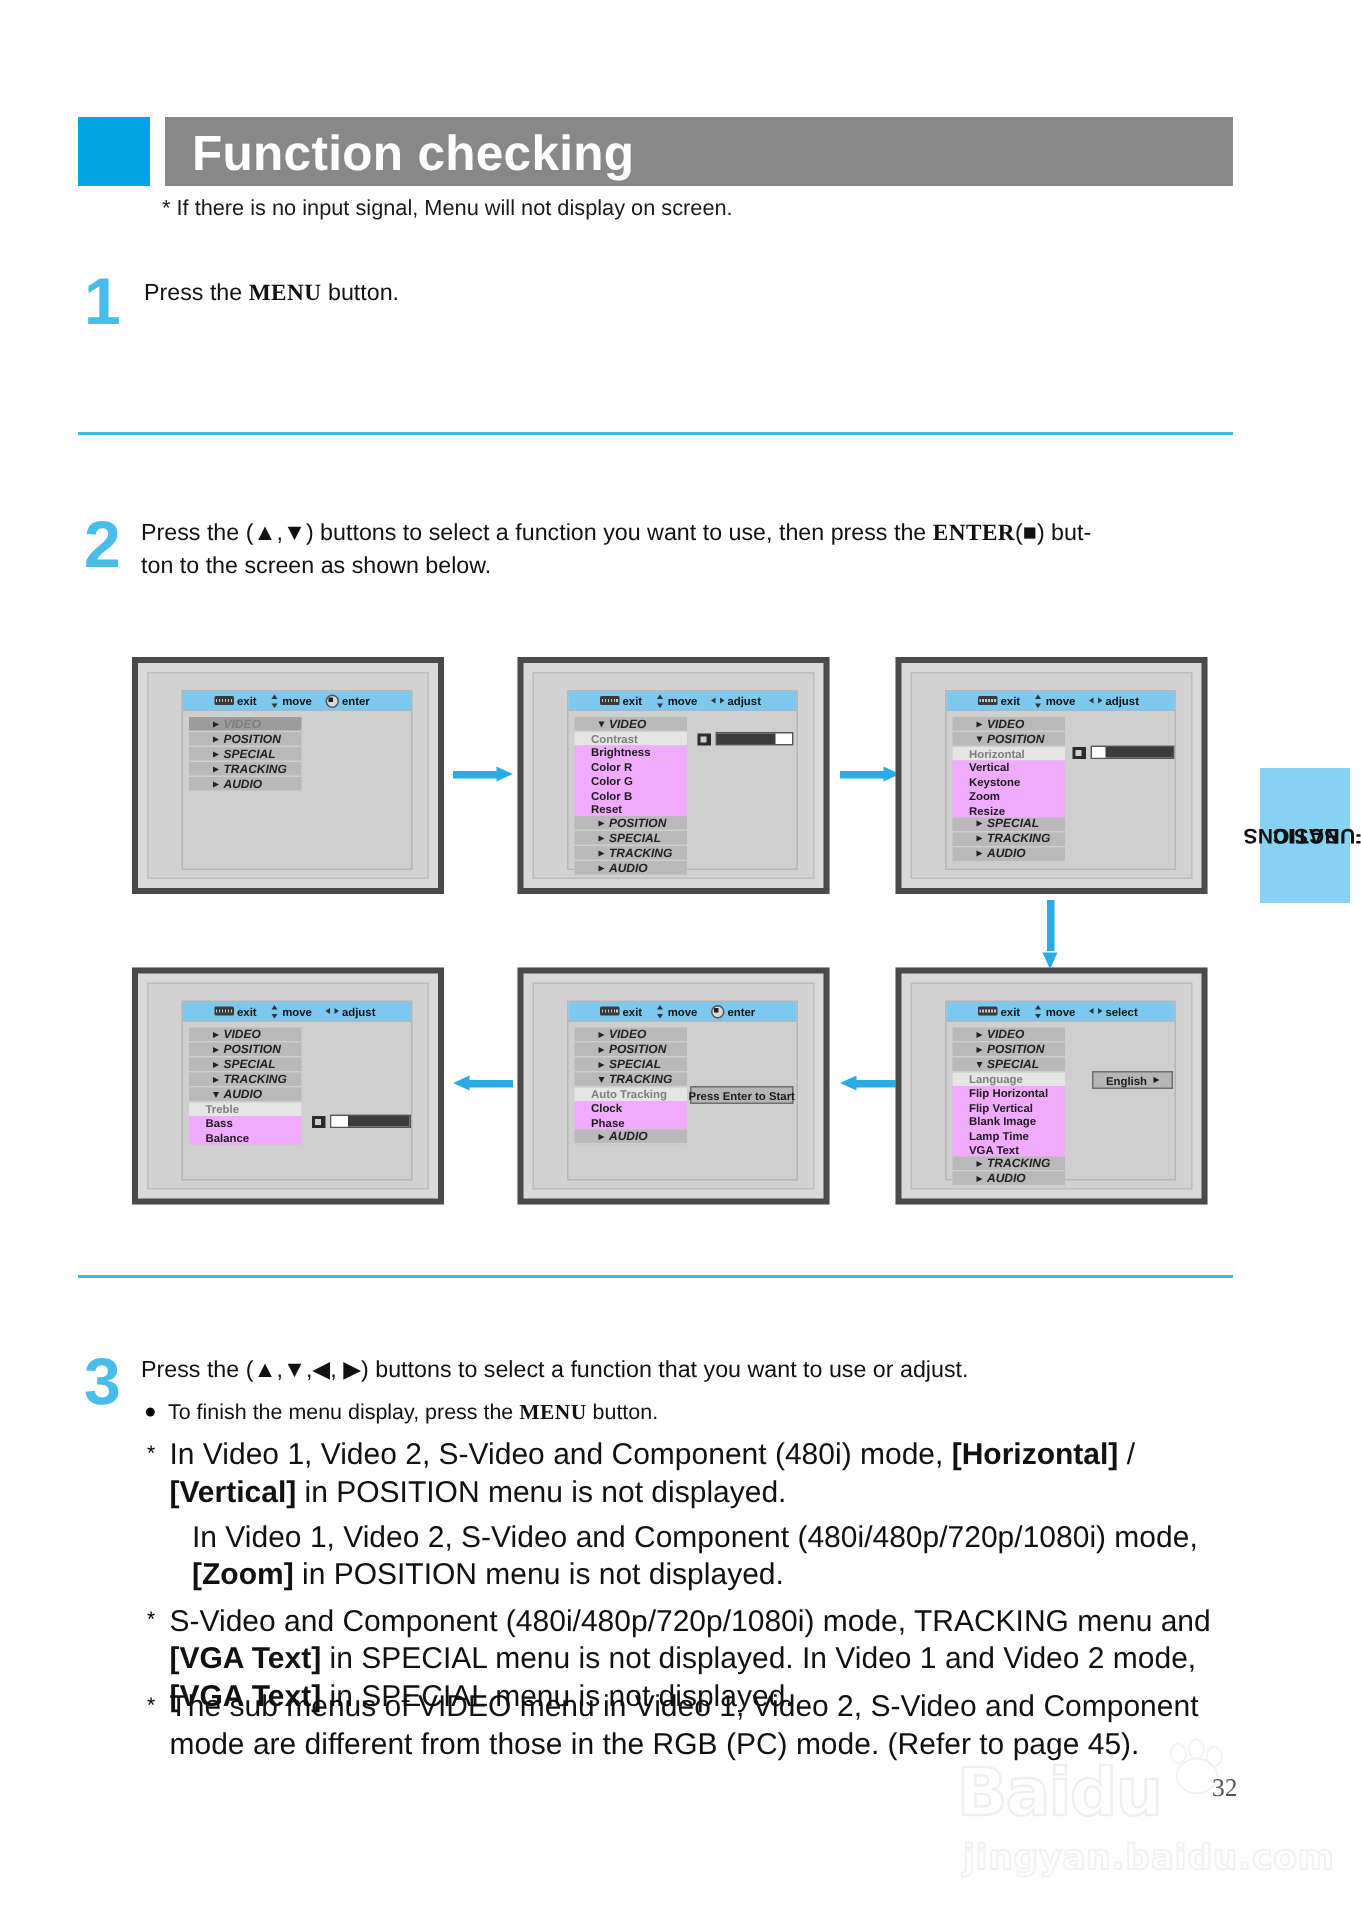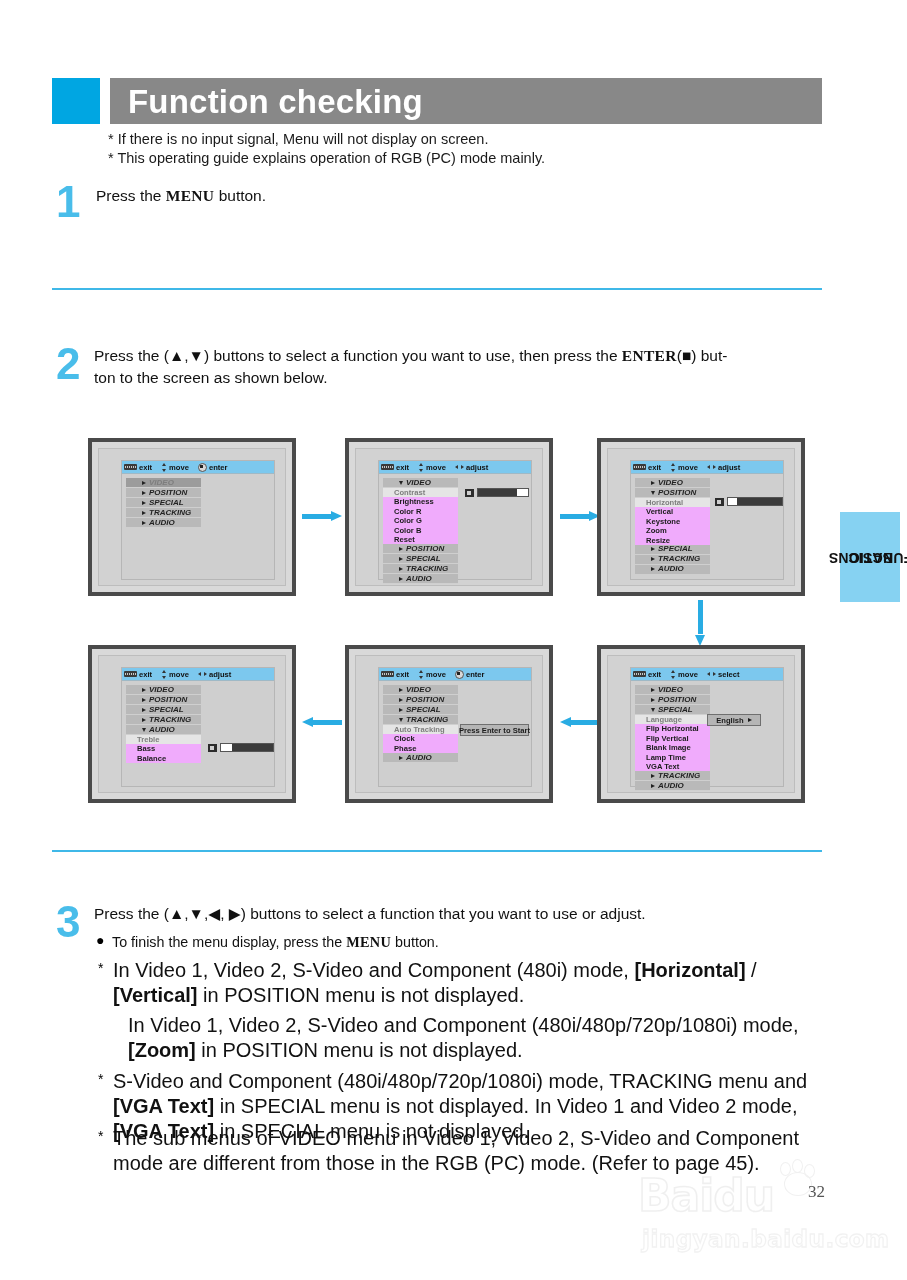--- a/index.html
+++ b/index.html
@@ -53,21 +53,21 @@
     white-space:nowrap;font-size:14px;font-weight:bold;color:#111;
     text-align:center;line-height:15px;letter-spacing:.2px;
   }
 
   
   .osd{position:absolute;width:208px;height:158px;background:#d9d9d9;
        border:4px solid #4a4a4a;box-sizing:border-box;}
   .osd-inner{position:absolute;left:6px;top:6px;right:6px;bottom:6px;background:#d2d2d2;border:1px solid #bdbdbd;}
   .osd-body{position:absolute;left:22px;top:11px;width:152px;height:118px;background:#cfcfcf;border:1px solid #b6b6b6;}
   .osd-titlebar{position:absolute;left:0;top:0;width:100%;height:13px;background:#7cc8ee;
-    border-bottom:1px solid #9fb9c6;display:flex;align-items:center;box-sizing:border-box;padding:0 2px;}
+    border-bottom:1px solid #9fb9c6;display:flex;align-items:center;box-sizing:border-box;padding:0 21px;}
   .tb-item{display:flex;align-items:center;font-size:7.6px;font-weight:bold;color:#111;}
   .tb-gap{width:9px;}
   .ico-menu{width:13px;height:6px;background:#3a3a3a;border-radius:1px;margin-right:2px;
             position:relative;overflow:hidden;}
   .ico-menu::after{content:"";position:absolute;left:1px;top:1.5px;width:11px;height:2.5px;
             background:repeating-linear-gradient(90deg,#c8c8c8 0 1px,#3a3a3a 1px 2px);}
   .ico-updown{width:6px;height:9px;margin-right:2px;position:relative;}
   .ico-updown::before{content:"";position:absolute;left:1px;top:0;width:0;height:0;
      border-left:2px solid transparent;border-right:2px solid transparent;border-bottom:3px solid #333;}
   .ico-updown::after{content:"";position:absolute;left:1px;bottom:0;width:0;height:0;
@@ -135,21 +135,20 @@
 </head>
 <body>
 
 <div class="page">
 
   <div class="hdr-swatch"></div>
   <div class="hdr-bar"></div>
   <div class="hdr-title">Function checking</div>
 
   <div class="note note1">* If there is no input signal, Menu will not display on screen.</div>
-  <div class="note note2">* This operating guide explains operation of RGB (PC) mode mainly.</div>
 
   <div class="stepnum step1num">1</div>
   <div class="steptext step1text">
     <span>Press the </span><b class="serif">MENU</b><span> button.</span>
   </div>
   <div class="divider div1"></div>
 
   <div class="stepnum step2num">2</div>
   <div class="steptext step2text">
     <span>Press the (▲,▼) buttons to select a function you want to use, then press the </span><b class="serif">ENTER</b><span>(■) but-</span><br>
@@ -494,21 +493,21 @@
           </div>
           <div class="m-row">
               <span class="tri"></span>
               <span>TRACKING</span>
             </div>
           <div class="m-row">
               <span class="tri"></span>
               <span>AUDIO</span>
             </div>
         </div>
-        <div class="valuebox" style="left:76px;top:46px;width:52px;height:10px;">
+        <div class="valuebox" style="left:97px;top:46px;width:52px;height:10px;">
           <span>English</span>
           <span class="tri"></span>
         </div>
       </div>
     </div>
   </div>
 
   <div class="sidetab">
     <span><span>BASIC</span><br><span>FUNCTIONS</span></span>
   </div>

